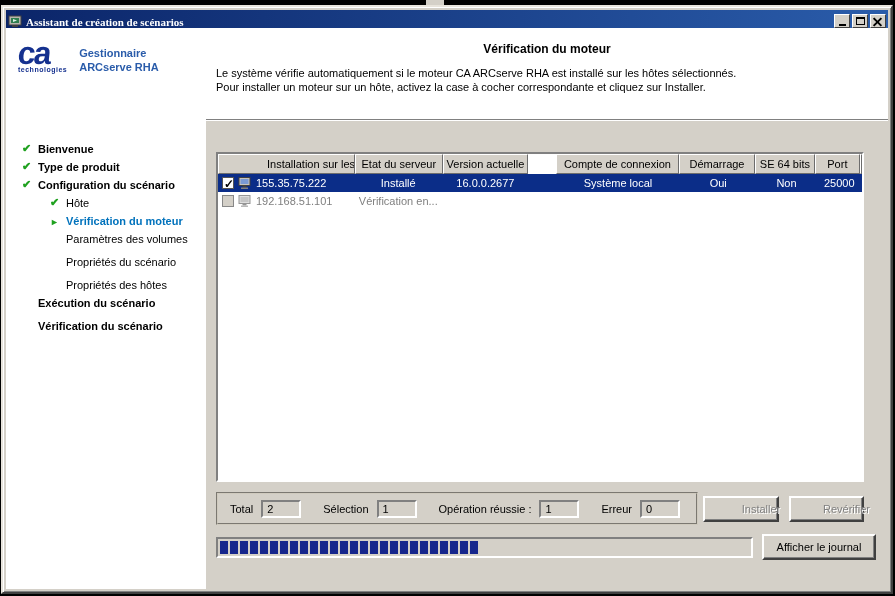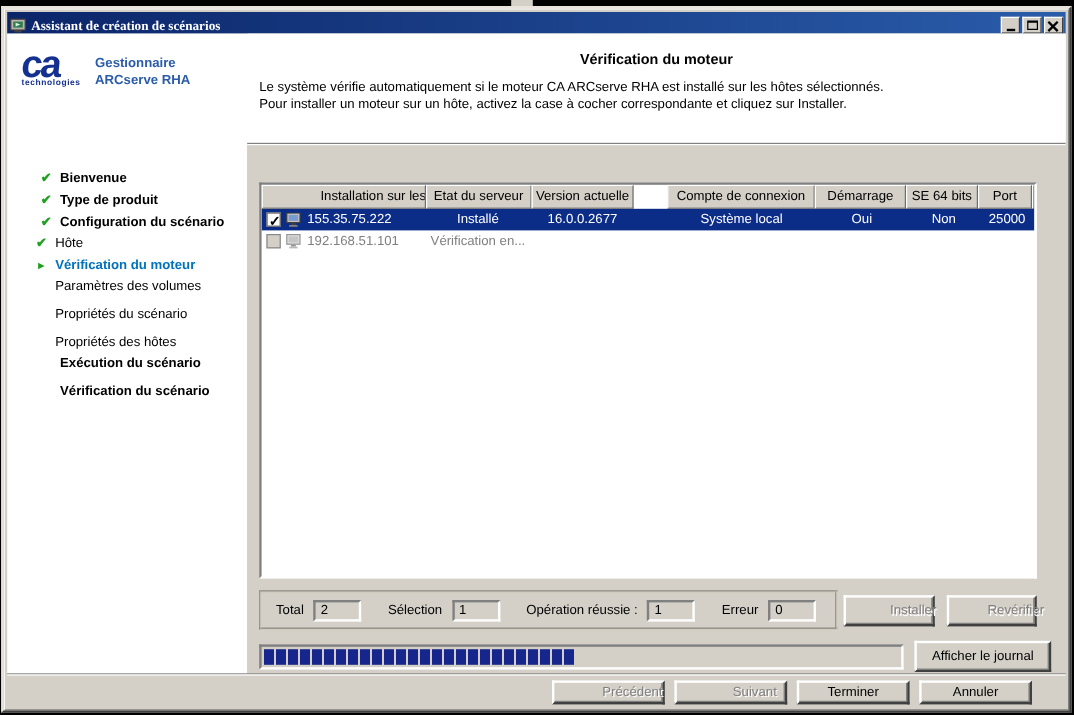--- a/index.html
+++ b/index.html
@@ -56,22 +56,22 @@
   .sidebar { width:200px; flex:0 0 200px; background:#fff; position:relative; }
   .brand { position:absolute; left:12px; top:10px; display:flex; }
   .logo-ca {
     font-size:32px; font-weight:bold; color:var(--brand,#15318f);
     letter-spacing:-2px; transform:skewX(-6deg); line-height:30px;
   }
   .logo-sub { font-size:7px; font-weight:bold; color:var(--brand,#15318f); margin-top:-2px; letter-spacing:0.5px; }
   .product { margin-left:12px; margin-top:8px; color:#2a5caa; font-weight:bold; font-size:11px; line-height:14px; }
   .steps { position:absolute; left:0; top:112px; right:0; }
   .step { display:flex; align-items:center; height:17px; margin-bottom:1px; font-size:11px; white-space:nowrap; }
-  .step.l0 { padding-left:28px; }
-  .step.l1 { padding-left:24px; }
+  .step.l0 { padding-left:16px; }
+  .step.l1 { padding-left:44px; }
   .step.bold .lbl { font-weight:bold; }
   .step .icon { width:16px; flex:0 0 16px; display:inline-block; text-align:left; }
   .step.done .icon::before { content:"✔"; color:var(--check,#1fa11f); font-weight:bold; font-size:11px; }
   .step.current .icon::before { content:"►"; color:var(--check,#1fa11f); font-size:9px; }
   .step.current .lbl { color:var(--current-step,#0072bc); font-weight:bold; }
   .step.mt { margin-top:6px; }
 
   
   .main { flex:1; position:relative; background:#d4d0c8; }
   .header-box {
@@ -331,31 +331,14 @@
       <div class="progress">
         <div class="progress-fill" style="width: 49%;"></div>
       </div>
       <button class="btn showlog">
           <span>Afficher le journal</span>
         </button>
 
     </div>
   </div>
 
-  <div class="footer">
-    <div class="sep"></div>
-    <div class="fbtns">
-      <button class="btn fbtn disabled">
-          <span>Précédent</span>
-        </button>
-      <button class="btn fbtn disabled">
-          <span>Suivant</span>
-        </button>
-      <button class="btn fbtn">
-          <span>Terminer</span>
-        </button>
-      <button class="btn fbtn">
-          <span>Annuler</span>
-        </button>
-    </div>
-  </div>
 
 </div>
 
 </body></html>

